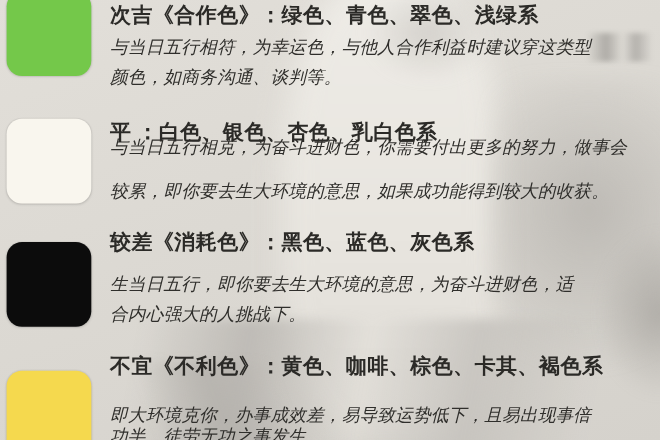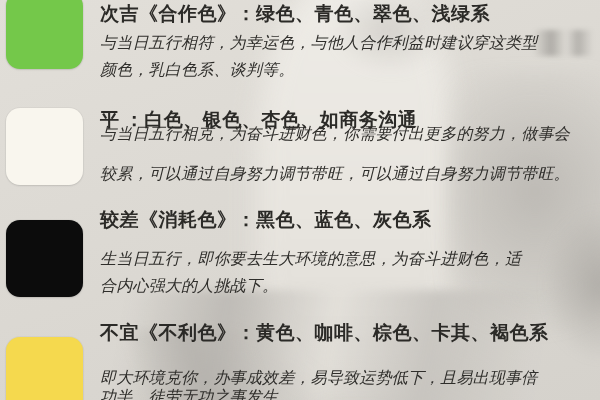--- a/index.html
+++ b/index.html
@@ -83,28 +83,28 @@
     <div class="blob right-dark-patch"></div>
     <div class="blob bottom-folds"></div>
     <div class="blob bottom-left-fold"></div>
     <div class="blob faint-watermark"></div>
   </div>
 
   <section class="section s1">
     <div class="swatch" style="background-color: rgb(116, 200, 74);"></div>
     <h2 class="title">次吉《合作色》：绿色、青色、翠色、浅绿系</h2>
     <p class="bline l1">与当日五行相符，为幸运色，与他人合作利益时建议穿这类型</p>
-    <p class="bline l2">颜色，乳白色系、谈判等。</p>
+    <p class="bline l2">颜色，如商务沟通、谈判等。</p>
   </section>
 
   <section class="section s2">
     <div class="swatch" style="background-color: rgb(249, 246, 238);"></div>
-    <h2 class="title">平 ：白色、银色、杏色、如商务沟通</h2>
+    <h2 class="title">平 ：白色、银色、杏色、乳白色系</h2>
     <p class="bline l1">与当日五行相克，为奋斗进财色，你需要付出更多的努力，做事会</p>
-    <p class="bline l2">较累，可以通过自身努力调节带旺，可以通过自身努力调节带旺。</p>
+    <p class="bline l2">较累，即你要去生大环境的意思，如果成功能得到较大的收获。</p>
   </section>
 
   <section class="section s3">
     <div class="swatch" style="background-color: rgb(12, 12, 12);"></div>
     <h2 class="title">较差《消耗色》：黑色、蓝色、灰色系</h2>
     <p class="bline l1">生当日五行，即你要去生大环境的意思，为奋斗进财色，适</p>
     <p class="bline l2">合内心强大的人挑战下。</p>
   </section>
 
   <section class="section s4">

